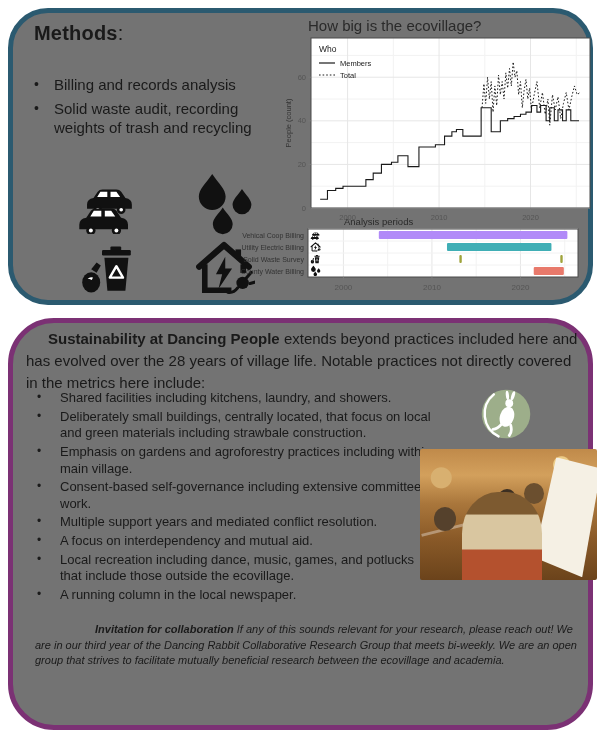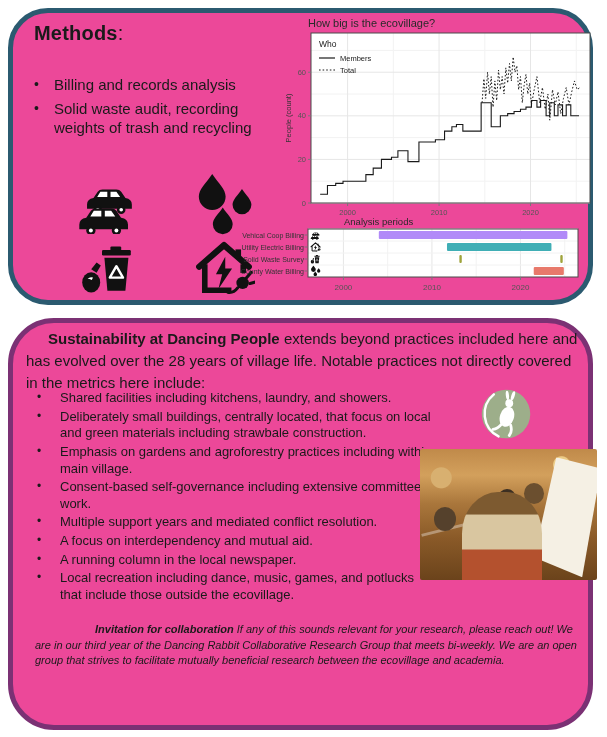--- a/index.html
+++ b/index.html
@@ -1,37 +1,37 @@
 <!DOCTYPE html>
 <html><head>
 <meta charset="utf-8">
 <style>
   * { margin:0; padding:0; box-sizing:border-box; }
   html,body { background:#fff; }
   body { width:607px; height:737px; font-family:"Liberation Sans", sans-serif; color:#1a1a1a; position:relative; }
   .page { position:absolute; inset:0; background:#fff; overflow:hidden; }
 
-  .panel { position:absolute; background:#ec4899; }
+  .panel { position:absolute; background:#737373; }
   .methods-panel { left:8px; top:8px; width:585px; height:297px; border:5px solid #2b5a70; border-radius:40px; }
   .sustain-panel { left:8px; top:318px; width:585px; height:412px; border:5px solid #7b3174; border-radius:46px; }
 
   .methods-title { position:absolute; left:21px; top:9px; font-size:20px; font-weight:bold; letter-spacing:.2px; }
   .methods-title .colon { font-weight:normal; }
 
   ul.methods-list { position:absolute; left:17px; top:62px; width:262px; list-style:none; }
   ul.methods-list li { position:relative; padding-left:24px; font-size:15px; line-height:1.3; margin-bottom:4px; }
   ul.methods-list li::before { content:"•"; position:absolute; left:4px; top:0; font-size:14px; }
 
   .icon-grid { position:absolute; left:35px; top:163px; width:238px; height:122px;
                display:grid; grid-template-columns:120px 100px; grid-template-rows:58px 60px; gap:4px 6px;
                align-items:center; justify-items:center; }
   .icon-grid svg { display:block; }
 
   .chart1 { position:absolute; left:270px; top:0; width:309px; }
-  .chart1 .chart-title { margin-left:25px; margin-top:4px; font-size:11px; color:#2a2a2a; }
+  .chart1 .chart-title { margin-left:25px; margin-top:4px; font-size:15px; color:#2a2a2a; }
   .chart2 { position:absolute; left:227px; top:203px; width:352px; }
   .chart2 .chart-title { margin-left:104px; font-size:9.5px; color:#2a2a2a; }
 
   .intro { position:absolute; left:13px; top:5px; width:552px; font-size:15px; line-height:1.45; text-indent:22px; }
   .intro b { font-weight:bold; }
 
   ul.sustain-list { position:absolute; left:17px; top:67px; width:404px; list-style:none; }
   ul.sustain-list li { position:relative; padding-left:30px; font-size:13px; line-height:1.28; margin-bottom:2px; }
   ul.sustain-list li::before { content:"•"; position:absolute; left:7px; top:0; font-size:12px; }
 
@@ -225,22 +225,22 @@
 
     <p class="intro"><b>Sustainability at Dancing People</b><span> extends beyond practices included here and has evolved over the 28 years of village life. Notable practices not directly covered in the metrics here include:</span></p>
 
     <ul class="sustain-list">
         <li>Shared facilities including kitchens, laundry, and showers.</li>
         <li>Deliberately small buildings, centrally located, that focus on local and green materials including strawbale construction.</li>
         <li>Emphasis on gardens and agroforestry practices including within main village.</li>
         <li>Consent-based self-governance including extensive committee work.</li>
         <li>Multiple support years and mediated conflict resolution.</li>
         <li>A focus on interdependency and mutual aid.</li>
+        <li>Local recreation including dance, music, games, and potlucks that include those outside the ecovillage.</li>
         <li>A running column in the local newspaper.</li>
-        <li>Local recreation including dance, music, games, and potlucks that include those outside the ecovillage.</li>
       </ul>
 
     <div class="logo">
       <svg width="56" height="56" viewBox="0 0 60 60">
         <circle cx="30" cy="30" r="26" fill="#9dae8a"></circle>
         <path d="M17,9 a27,27 0 0,0 5,45" stroke="#fff" stroke-width="2.6" fill="none" stroke-linecap="round"></path>
         <g fill="#fff">
           <ellipse cx="31" cy="33" rx="7.5" ry="11" transform="rotate(18 31 33)"></ellipse>
           <circle cx="33.5" cy="18.5" r="4.2"></circle>
           <ellipse cx="37.5" cy="10.5" rx="1.8" ry="5" transform="rotate(18 37.5 10.5)"></ellipse>

